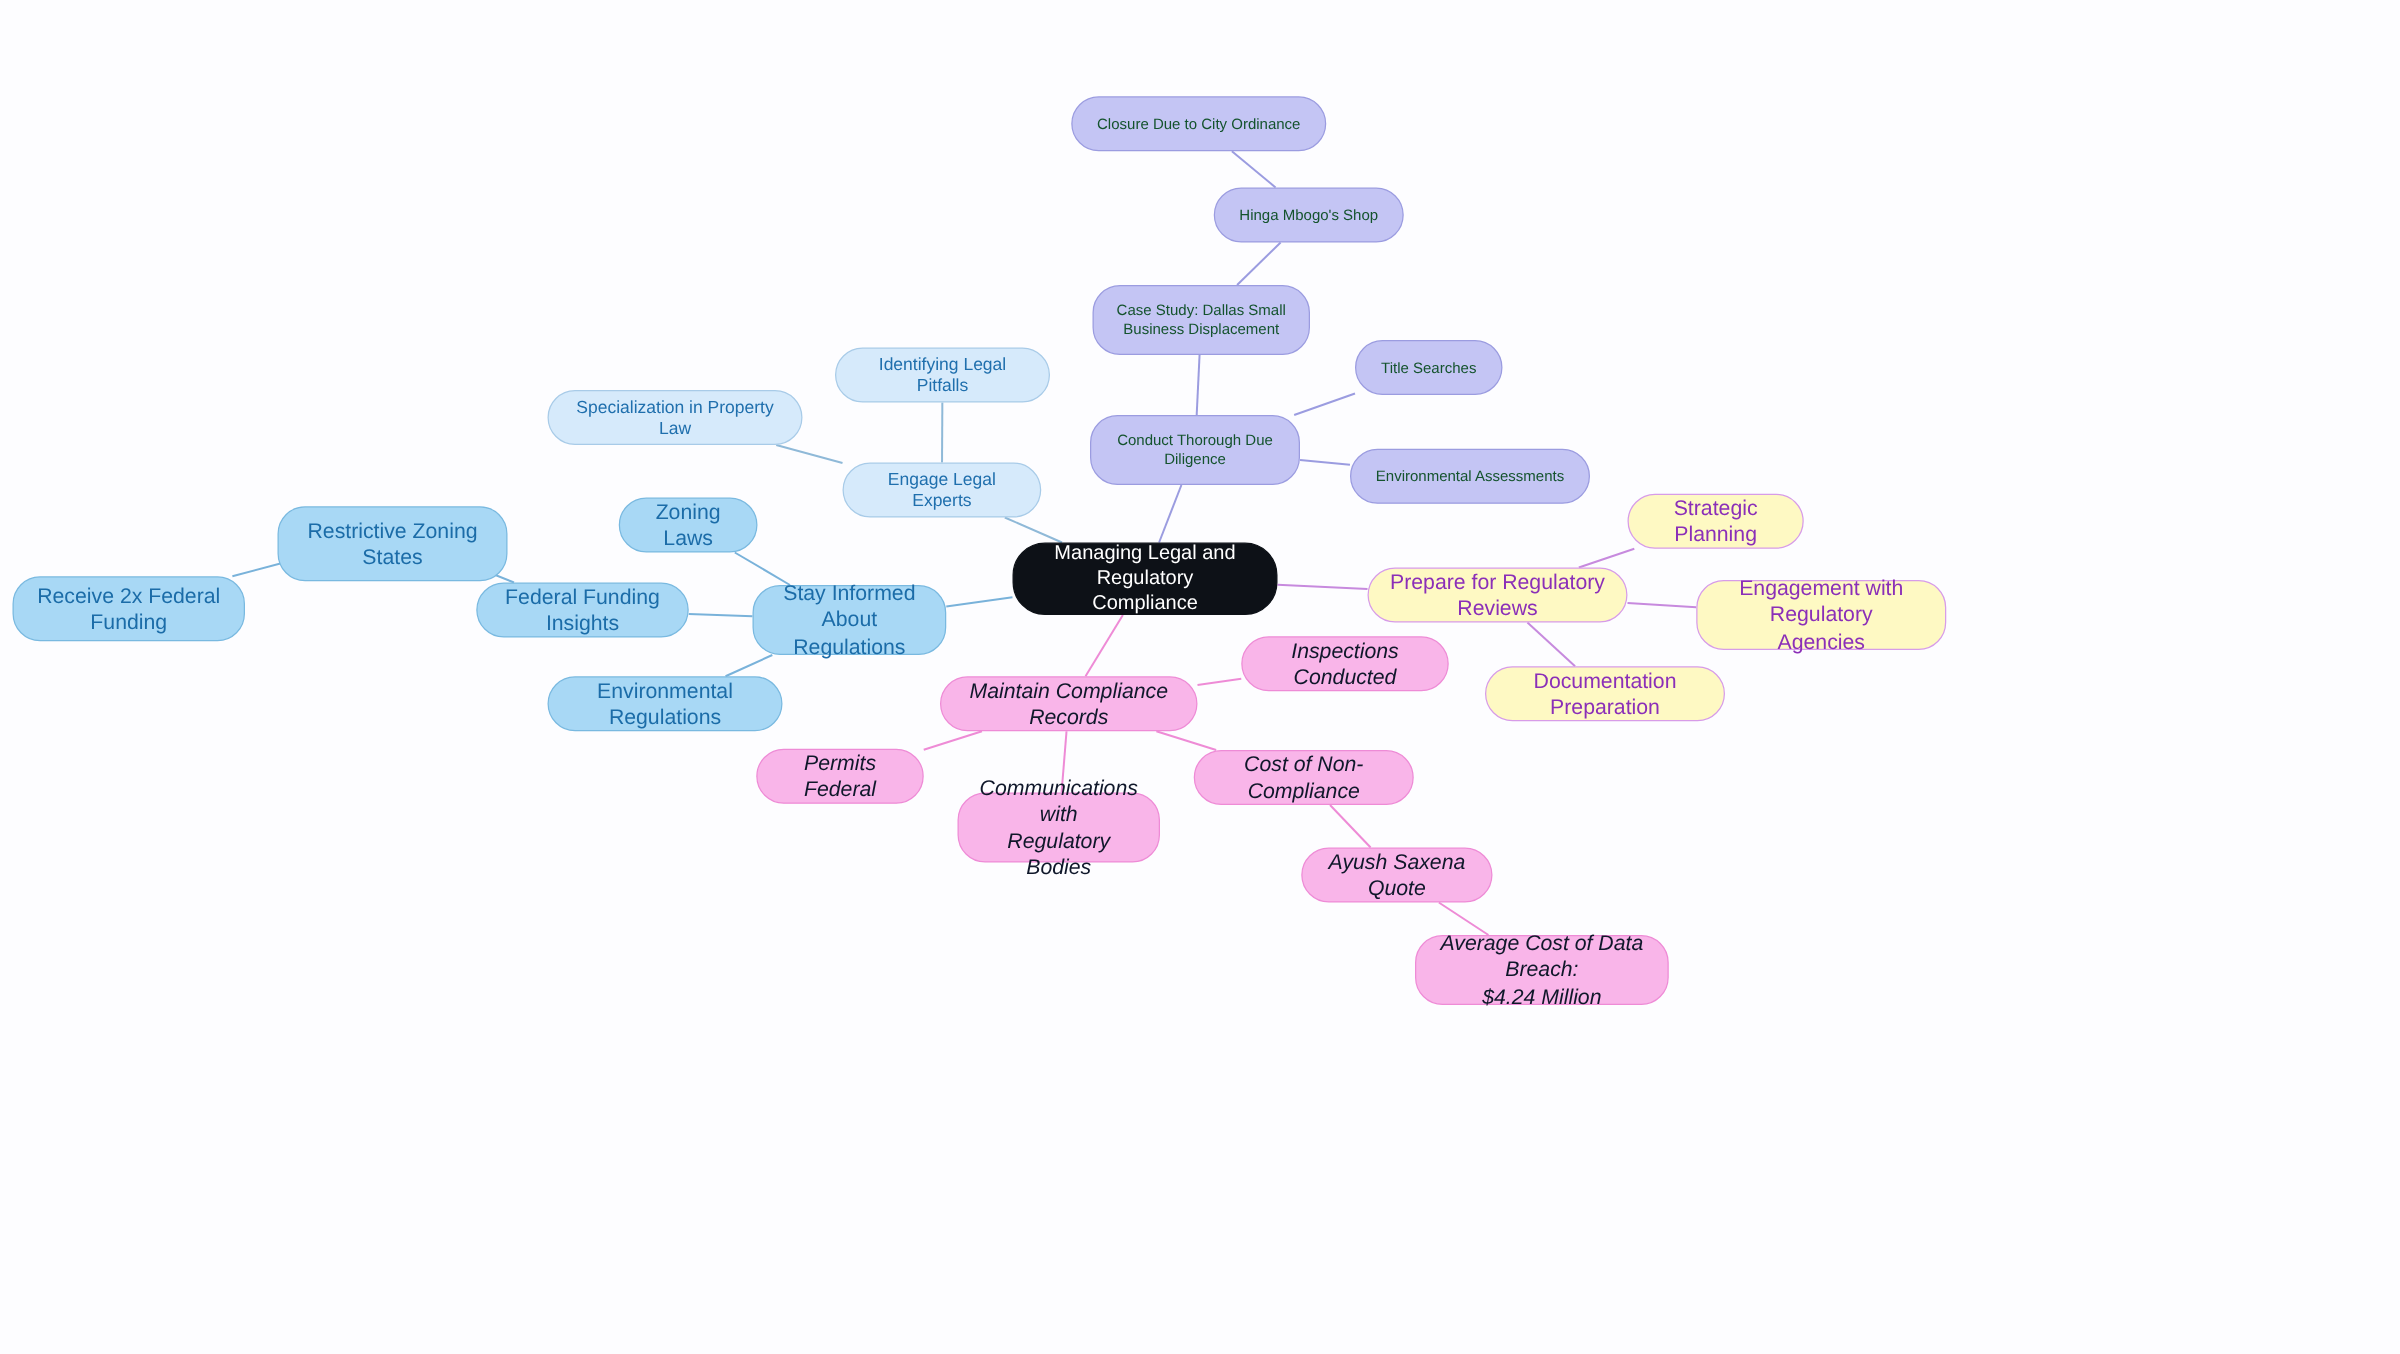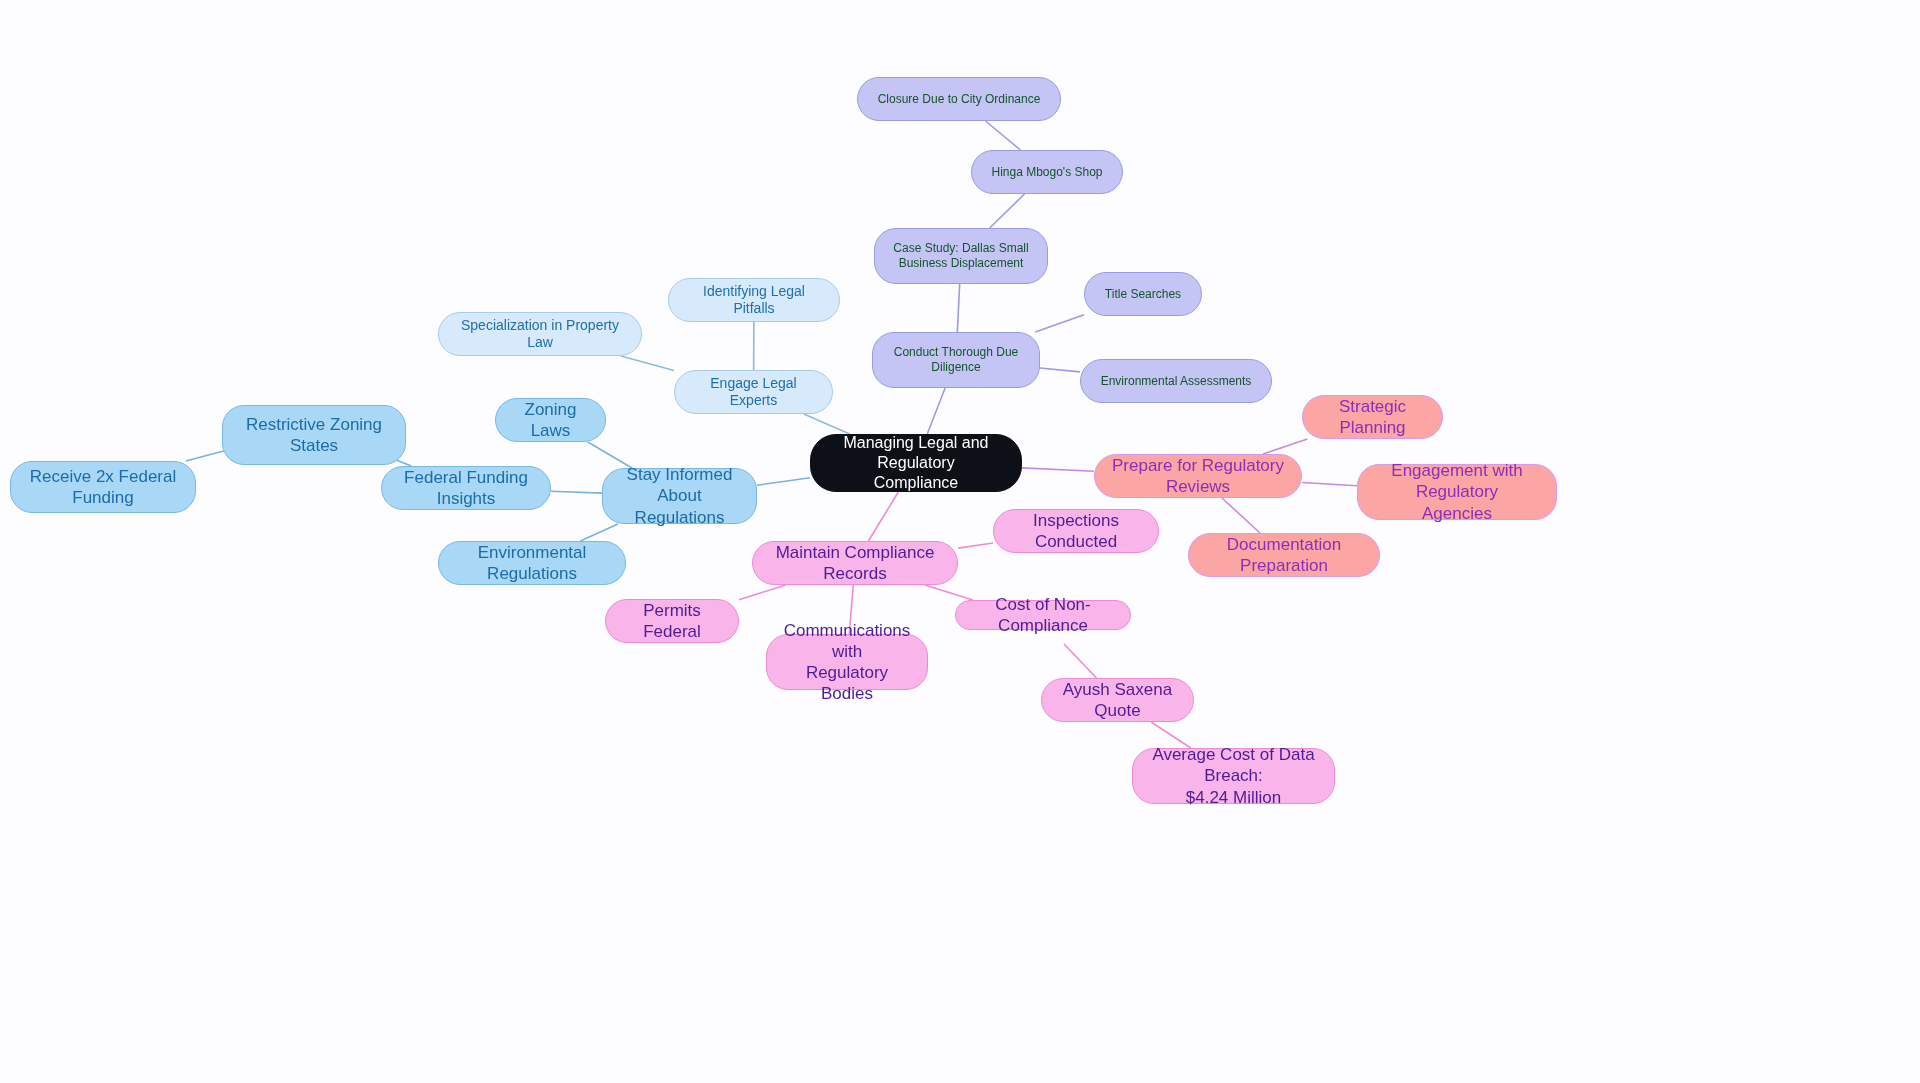--- a/index.html
+++ b/index.html
@@ -60,31 +60,32 @@
   }
   
   .node.purple {
     background: #c4c5f4;
     border-color: #9b9ce0;
     color: #14532d;
     font-size: 12px;
   }
   
   .node.orchid {
-    background: #fca5a5;
+    background: #fef9c3;
     border-color: #d79ce8;
     color: #8b2fb8;
     font-size: 17px;
   }
   
   .node.pink {
     background: #f9b5e9;
     border-color: #ee8bd6;
-    color: #4c1d95;
+    color: #0f172a;
     font-size: 17px;
+    font-style: italic;
   }
 </style>
 </head>
 <body>
 
 <div id="canvas">
   <svg id="edges" viewBox="0 0 1920 1083">
       <line x1="927.2621359223301" y1="434" x2="945.1262135922331" y2="388" stroke="#9b9ce0" stroke-width="1.6"></line>
       <line x1="957.3461538461538" y1="332" x2="959.6538461538462" y2="284" stroke="#9b9ce0" stroke-width="1.6"></line>
       <line x1="989.6666666666666" y1="228" x2="1024.4761904761904" y2="194" stroke="#9b9ce0" stroke-width="1.6"></line>
@@ -131,21 +132,21 @@
       <div class="node blue-strong" style="left: 495px; top: 398px; width: 111px; height: 44px; text-align: center;"><span>Zoning Laws</span></div>
       <div class="node blue-strong" style="left: 381px; top: 466px; width: 170px; height: 44px;"><span>Federal Funding Insights</span></div>
       <div class="node blue-strong" style="left: 222px; top: 405px; width: 184px; height: 60px;"><span>Restrictive Zoning States</span></div>
       <div class="node blue-strong" style="left: 10px; top: 461px; width: 186px; height: 52px;"><span>Receive 2x Federal Funding</span></div>
       <div class="node blue-strong" style="left: 438px; top: 541px; width: 188px; height: 44px;"><span>Environmental Regulations</span></div>
       <div class="node pink" style="left: 752px; top: 541px; width: 206px; height: 44px;"><span>Maintain Compliance Records</span></div>
       <div class="node pink" style="left: 605px; top: 599px; width: 134px; height: 44px;"><span>Permits Federal</span></div>
       <div class="node pink" style="left: 766px; top: 634px; width: 162px; height: 56px;"><span>Communications with
 Regulatory Bodies</span></div>
       <div class="node pink" style="left: 993px; top: 509px; width: 166px; height: 44px;"><span>Inspections Conducted</span></div>
-      <div class="node pink" style="left: 955px; top: 600px; width: 176px; height: 30px; text-align: center;"><span>Cost of Non-Compliance</span></div>
+      <div class="node pink" style="left: 955px; top: 600px; width: 176px; height: 44px; text-align: center;"><span>Cost of Non-Compliance</span></div>
       <div class="node pink" style="left: 1041px; top: 678px; width: 153px; height: 44px;"><span>Ayush Saxena Quote</span></div>
       <div class="node pink" style="left: 1132px; top: 748px; width: 203px; height: 56px;"><span>Average Cost of Data Breach:
 $4.24 Million</span></div>
       <div class="node orchid" style="left: 1094px; top: 454px; width: 208px; height: 44px;"><span>Prepare for Regulatory Reviews</span></div>
       <div class="node orchid" style="left: 1302px; top: 395px; width: 141px; height: 44px;"><span>Strategic Planning</span></div>
       <div class="node orchid" style="left: 1357px; top: 464px; width: 200px; height: 56px;"><span>Engagement with Regulatory
 Agencies</span></div>
       <div class="node orchid" style="left: 1188px; top: 533px; width: 192px; height: 44px;"><span>Documentation Preparation</span></div>
     </div>
 </div>

